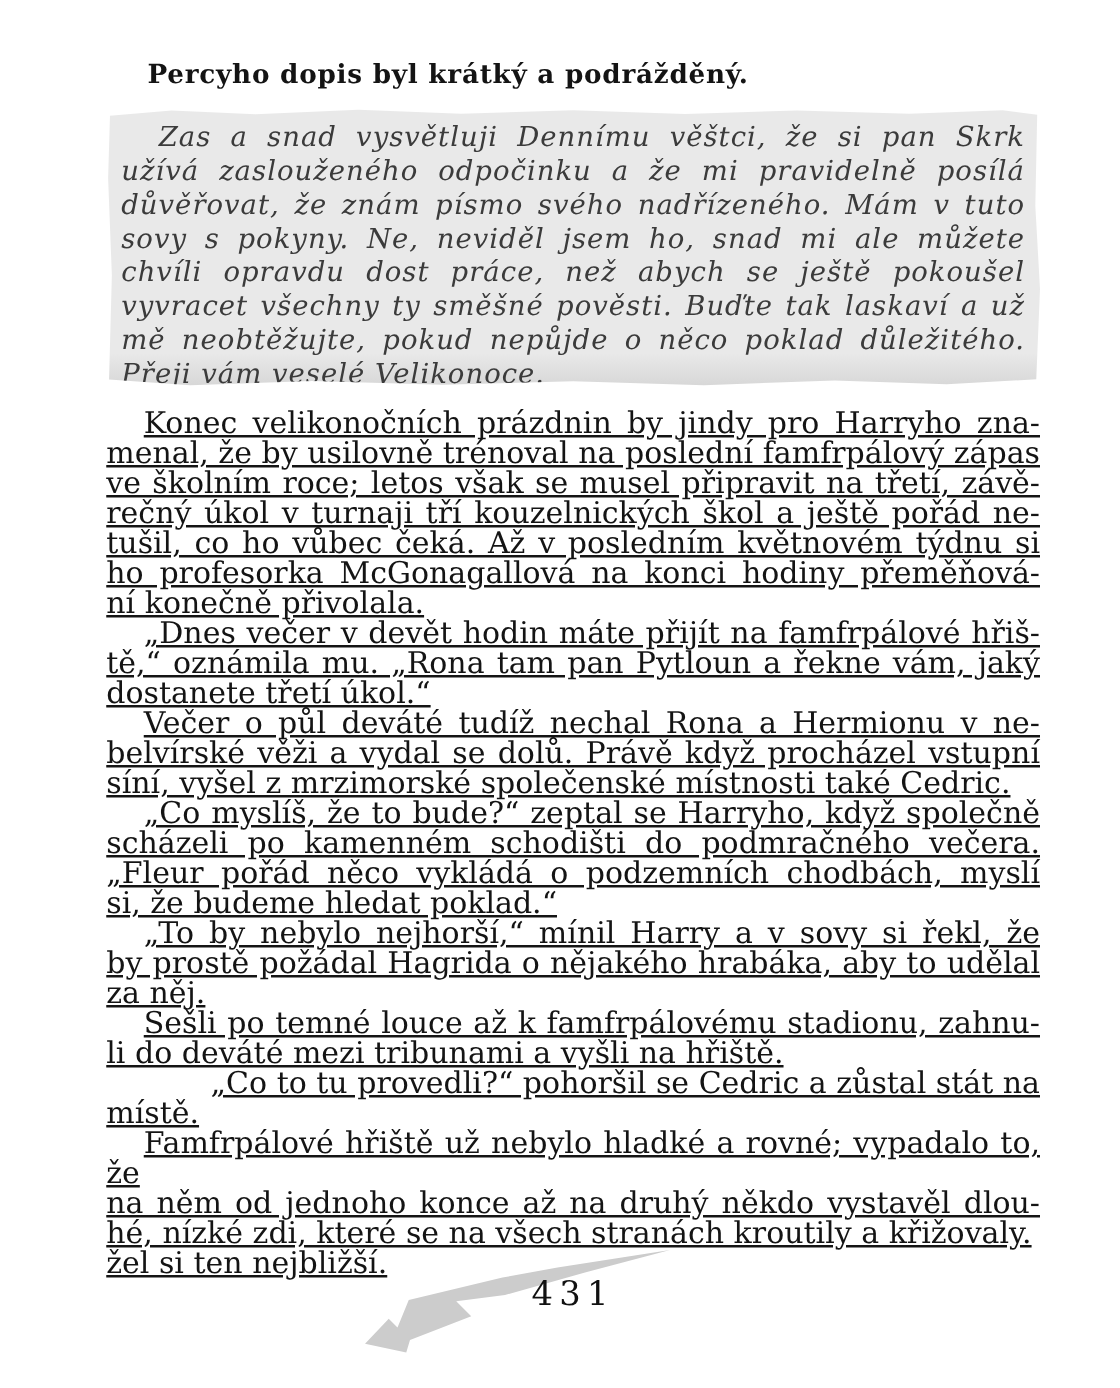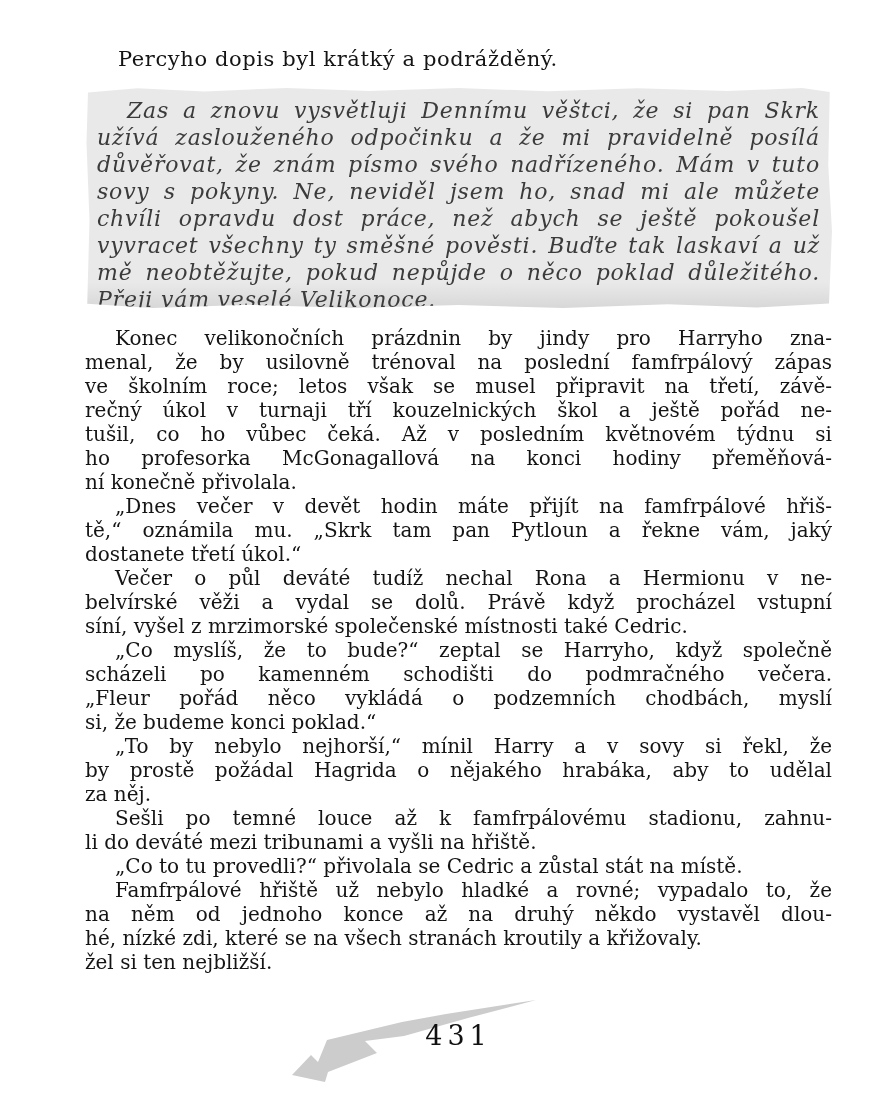--- a/index.html
+++ b/index.html
@@ -4,34 +4,34 @@
 <style>
   html,body{margin:0;padding:0;}
   body{
     width:896px;height:1110px;background:#ffffff;position:relative;
     font-family:"DejaVu Serif", serif;color:#141414;overflow:hidden;
   }
   .page{position:absolute;inset:0;}
   .heading{
     position:absolute;left:85px;width:747px;top:46px;
     font-size:21px;line-height:26px;text-indent:33px;letter-spacing:0.6px;
-    font-weight:400;
+    font-weight:700;
   }
   .letter-box{
     position:absolute;left:85px;top:87px;width:747px;height:222px;
     box-sizing:border-box;padding:10px 12px 0 12px;
     clip-path:polygon(0.4% 2.5%,7% 0.6%,16% 2%,27% 0.4%,38% 1.8%,50% 0.5%,62% 1.9%,74% 0.6%,86% 1.8%,96% 0.5%,99.7% 2.2%,99.5% 35%,100% 65%,99.6% 97.5%,90% 99.3%,78% 97.9%,64% 99.6%,50% 98.2%,36% 99.5%,22% 98.1%,9% 99.6%,0.3% 97.6%,0.6% 60%,0.2% 25%);
   }
   .script-line{
     font-style:italic;font-size:22px;line-height:27px;color:#3b3b3b;
     letter-spacing:0.8px;white-space:normal;
   }
   .body-text{
     position:absolute;left:85px;top:326px;width:747px;
-    font-size:20px;line-height:24px;
+    font-size:24px;line-height:24px;text-decoration:underline;
   }
   .para{margin:0;}
   .indent{text-indent:30px;}
   .jl{text-align:justify;text-align-last:justify;}
   .last{text-align:right;text-align-last:left;}
   .footer{position:absolute;left:0;top:996px;width:717px;height:100px;}
   .bolt{position:absolute;left:278px;top:2px;width:262px;height:92px;}
   .page-number{
     position:absolute;left:85px;width:747px;top:24px;text-align:center;
     font-size:27px;letter-spacing:5px;color:#111;
@@ -39,21 +39,21 @@
 </style>
 </head>
 <body>
 
 <div class="page">
 
   <div class="heading">Percyho dopis byl krátký a podrážděný.</div>
 
   <div class="letter-box" style="background: linear-gradient(rgb(233, 233, 233) 0%, rgb(233, 233, 233) 88%, rgb(215, 215, 215) 100%);">
     <div>
-        <div class="script-line indent jl">Zas a znovu vysvětluji Dennímu věštci, že si pan Skrk</div>
+        <div class="script-line indent jl">Zas a snad vysvětluji Dennímu věštci, že si pan Skrk</div>
         <div class="script-line jl">užívá zaslouženého odpočinku a že mi pravidelně posílá</div>
         <div class="script-line jl">důvěřovat, že znám písmo svého nadřízeného. Mám v tuto</div>
         <div class="script-line jl">sovy s pokyny. Ne, neviděl jsem ho, snad mi ale můžete</div>
         <div class="script-line jl">chvíli opravdu dost práce, než abych se ještě pokoušel</div>
         <div class="script-line jl">vyvracet všechny ty směšné pověsti. Buďte tak laskaví a už</div>
         <div class="script-line jl">mě neobtěžujte, pokud nepůjde o něco poklad důležitého.</div>
         <div class="script-line last">Přeji vám veselé Velikonoce.</div>
       </div>
   </div>
 
@@ -62,45 +62,45 @@
         <div class="body-line indent jl">Konec velikonočních prázdnin by jindy pro Harryho zna-</div>
         <div class="body-line jl">menal, že by usilovně trénoval na poslední famfrpálový zápas</div>
         <div class="body-line jl">ve školním roce; letos však se musel připravit na třetí, závě-</div>
         <div class="body-line jl">rečný úkol v turnaji tří kouzelnických škol a ještě pořád ne-</div>
         <div class="body-line jl">tušil, co ho vůbec čeká. Až v posledním květnovém týdnu si</div>
         <div class="body-line jl">ho profesorka McGonagallová na konci hodiny přeměňová-</div>
         <div class="body-line last">ní konečně přivolala.</div>
       </div>
       <div class="para">
         <div class="body-line indent jl">„Dnes večer v devět hodin máte přijít na famfrpálové hřiš-</div>
-        <div class="body-line jl">tě,“ oznámila mu. „Skrk tam pan Pytloun a řekne vám, jaký</div>
+        <div class="body-line jl">tě,“ oznámila mu. „Rona tam pan Pytloun a řekne vám, jaký</div>
         <div class="body-line last">dostanete třetí úkol.“</div>
       </div>
       <div class="para">
         <div class="body-line indent jl">Večer o půl deváté tudíž nechal Rona a Hermionu v ne-</div>
         <div class="body-line jl">belvírské věži a vydal se dolů. Právě když procházel vstupní</div>
         <div class="body-line last">síní, vyšel z mrzimorské společenské místnosti také Cedric.</div>
       </div>
       <div class="para">
         <div class="body-line indent jl">„Co myslíš, že to bude?“ zeptal se Harryho, když společně</div>
         <div class="body-line jl">scházeli po kamenném schodišti do podmračného večera.</div>
         <div class="body-line jl">„Fleur pořád něco vykládá o podzemních chodbách, myslí</div>
-        <div class="body-line last">si, že budeme konci poklad.“</div>
+        <div class="body-line last">si, že budeme hledat poklad.“</div>
       </div>
       <div class="para">
         <div class="body-line indent jl">„To by nebylo nejhorší,“ mínil Harry a v sovy si řekl, že</div>
         <div class="body-line jl">by prostě požádal Hagrida o nějakého hrabáka, aby to udělal</div>
         <div class="body-line last">za něj.</div>
       </div>
       <div class="para">
         <div class="body-line indent jl">Sešli po temné louce až k famfrpálovému stadionu, zahnu-</div>
         <div class="body-line last">li do deváté mezi tribunami a vyšli na hřiště.</div>
       </div>
       <div class="para">
-        <div class="body-line indent last">„Co to tu provedli?“ přivolala se Cedric a zůstal stát na místě.</div>
+        <div class="body-line indent last">„Co to tu provedli?“ pohoršil se Cedric a zůstal stát na místě.</div>
       </div>
       <div class="para">
         <div class="body-line indent jl">Famfrpálové hřiště už nebylo hladké a rovné; vypadalo to, že</div>
         <div class="body-line jl">na něm od jednoho konce až na druhý někdo vystavěl dlou-</div>
         <div class="body-line last">hé, nízké zdi, které se na všech stranách kroutily a křižovaly.</div>
       </div>
       <div class="para">
         <div class="body-line last">žel si ten nejbližší.</div>
       </div>
     </div>

